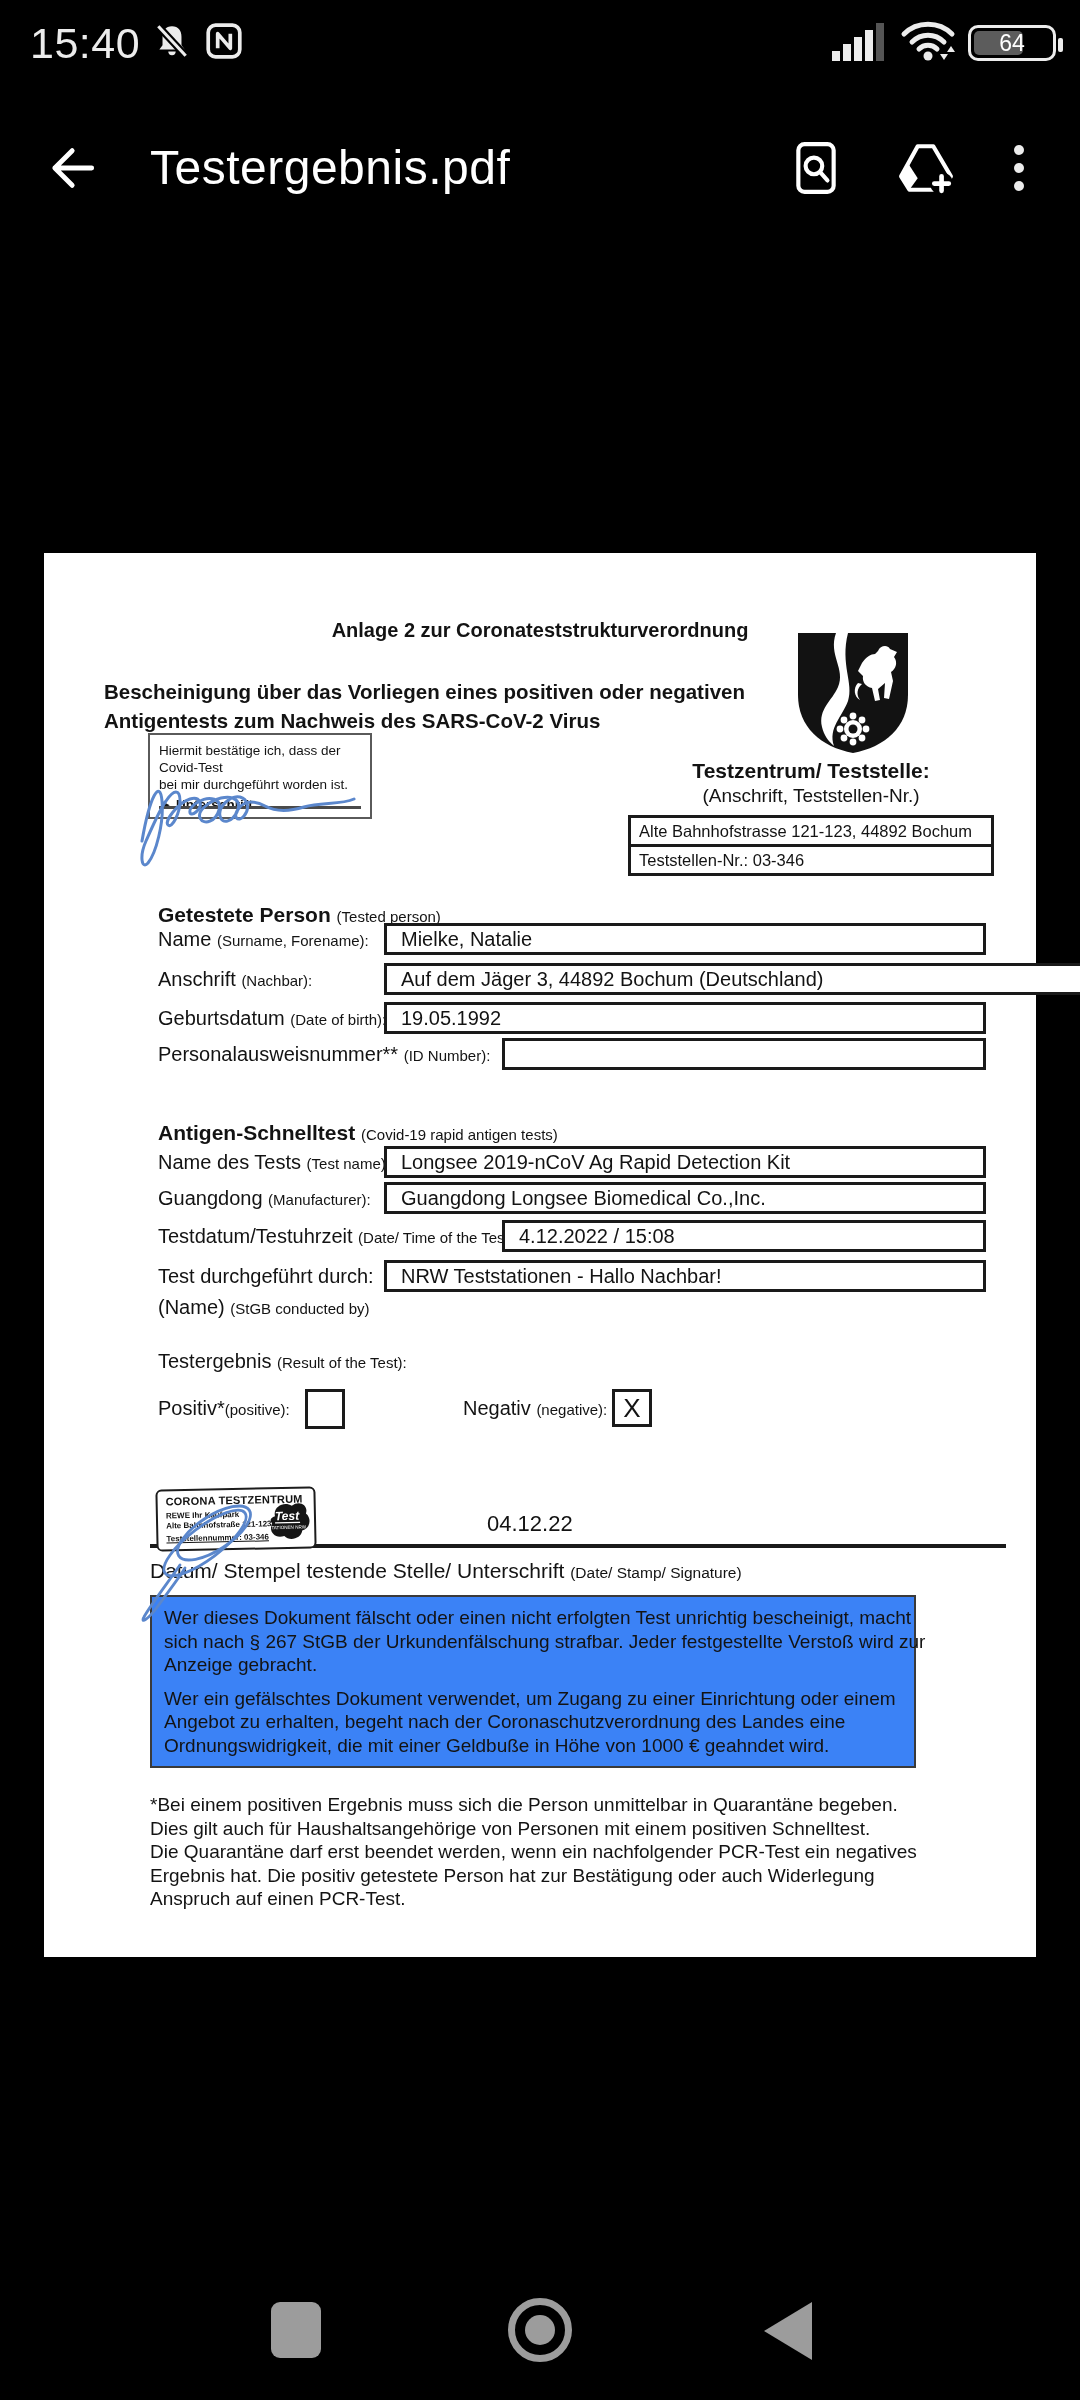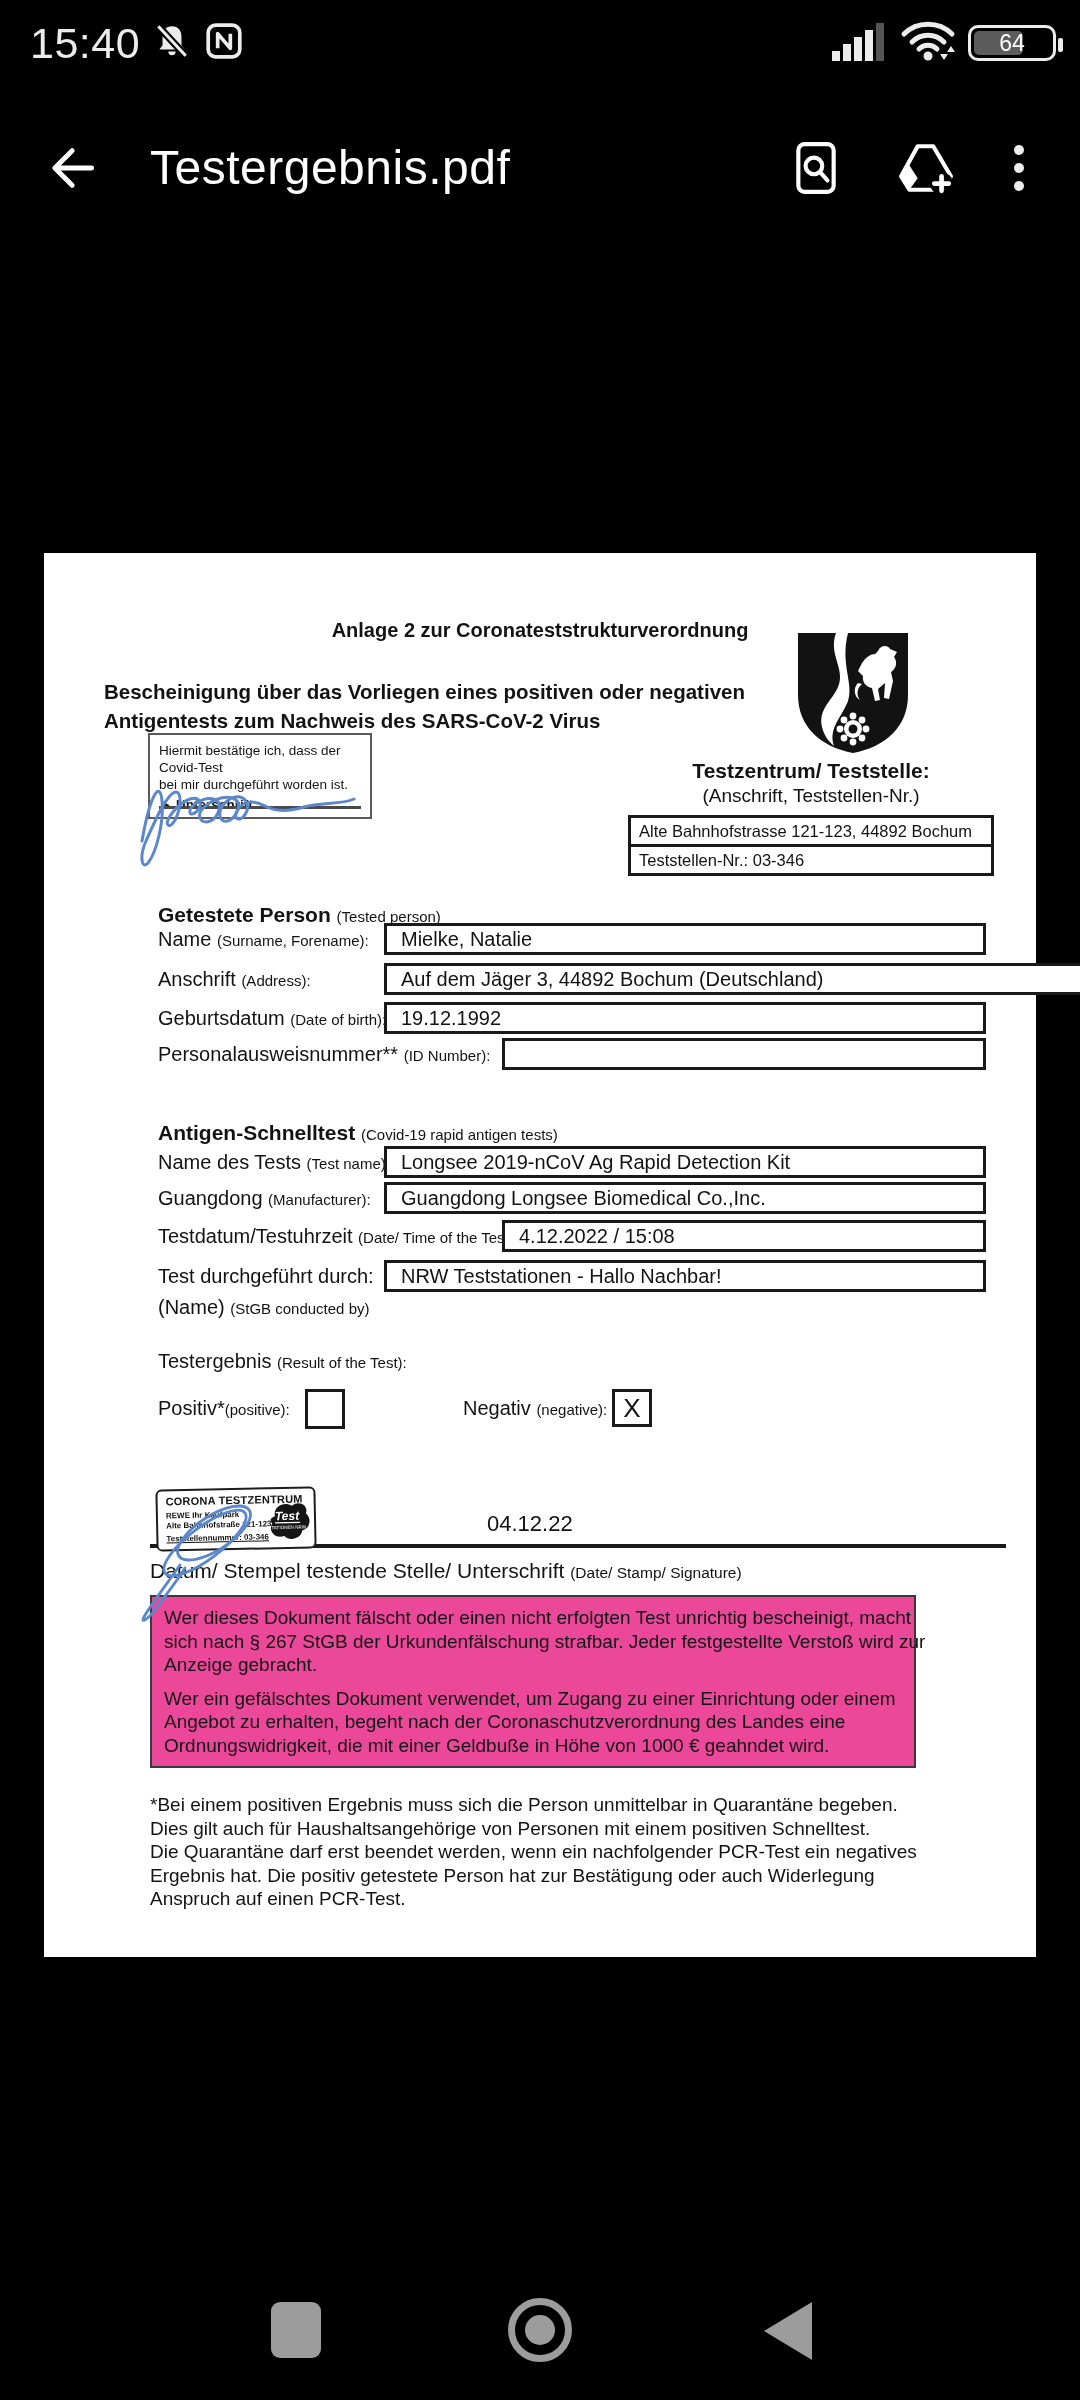--- a/index.html
+++ b/index.html
@@ -80,21 +80,21 @@
   .stamp-logo { position:absolute; right:3px; top:9px; }
   .stamp-scribble { position:absolute; left:88px; top:938px; z-index:4; }
 
   .doc-date { position:absolute; left:443px; top:958px; font-size:22px; }
   .date-rule { position:absolute; left:106px; top:991px; width:856px; height:3.5px;
                background:#1a1a1a; z-index:1; }
   .date-caption { position:absolute; left:106px; top:1006px; font-size:21px; }
   .date-caption .en { font-size:15.5px; }
 
   .warning-box { position:absolute; left:106px; top:1042px; width:766px;
-                 background:#ec4899; border:2.5px solid #3a3a3a; padding:9px 12px;
+                 background:#3b82f6; border:2.5px solid #3a3a3a; padding:9px 12px;
                  font-size:19px; line-height:23.5px; }
   .warning-box .p2 { margin-top:10px; }
   .warning-box div { white-space:nowrap; }
 
   .footnote { position:absolute; left:106px; top:1240px; font-size:19px;
               line-height:23.5px; }
   .footnote div { white-space:nowrap; }
 
   
   .nav-bar { position:absolute; left:0; top:2250px; width:1080px; height:150px; }
@@ -244,28 +244,28 @@
     <span>Getestete Person</span>
     <span class="en"> </span><span class="en">(Tested person)</span>
   </div>
 
   <div class="flabel" style="top:370px; line-height:32px">
     <span>Name</span> <span class="en">(Surname, Forename):</span>
   </div>
   <div class="vbox" style="top:370px; left:340px; width:602px">Mielke, Natalie</div>
 
   <div class="flabel" style="top:410px; line-height:32px">
-    <span>Anschrift</span> <span class="en">(Address):</span>
+    <span>Anschrift</span> <span class="en">(Nachbar):</span>
   </div>
   <div class="vbox" style="top:410px; left:340px; width:700px">Auf dem Jäger 3, 44892 Bochum (Deutschland)</div>
 
   <div class="flabel" style="top:449px; line-height:32px">
     <span>Geburtsdatum</span> <span class="en">(Date of birth):</span>
   </div>
-  <div class="vbox" style="top:449px; left:340px; width:602px">19.12.1992</div>
+  <div class="vbox" style="top:449px; left:340px; width:602px">19.05.1992</div>
 
   <div class="flabel" style="top:485px; line-height:32px">
     <span>Personalausweisnummer**</span> <span class="en">(ID Number):</span>
   </div>
   <div class="vbox" style="top:485px; left:458px; width:484px"></div>
 
   <div class="sec-heading" style="top:568px">
     <span>Antigen-Schnelltest</span>
     <span class="en"> </span><span class="en">(Covid-19 rapid antigen tests)</span>
   </div>

